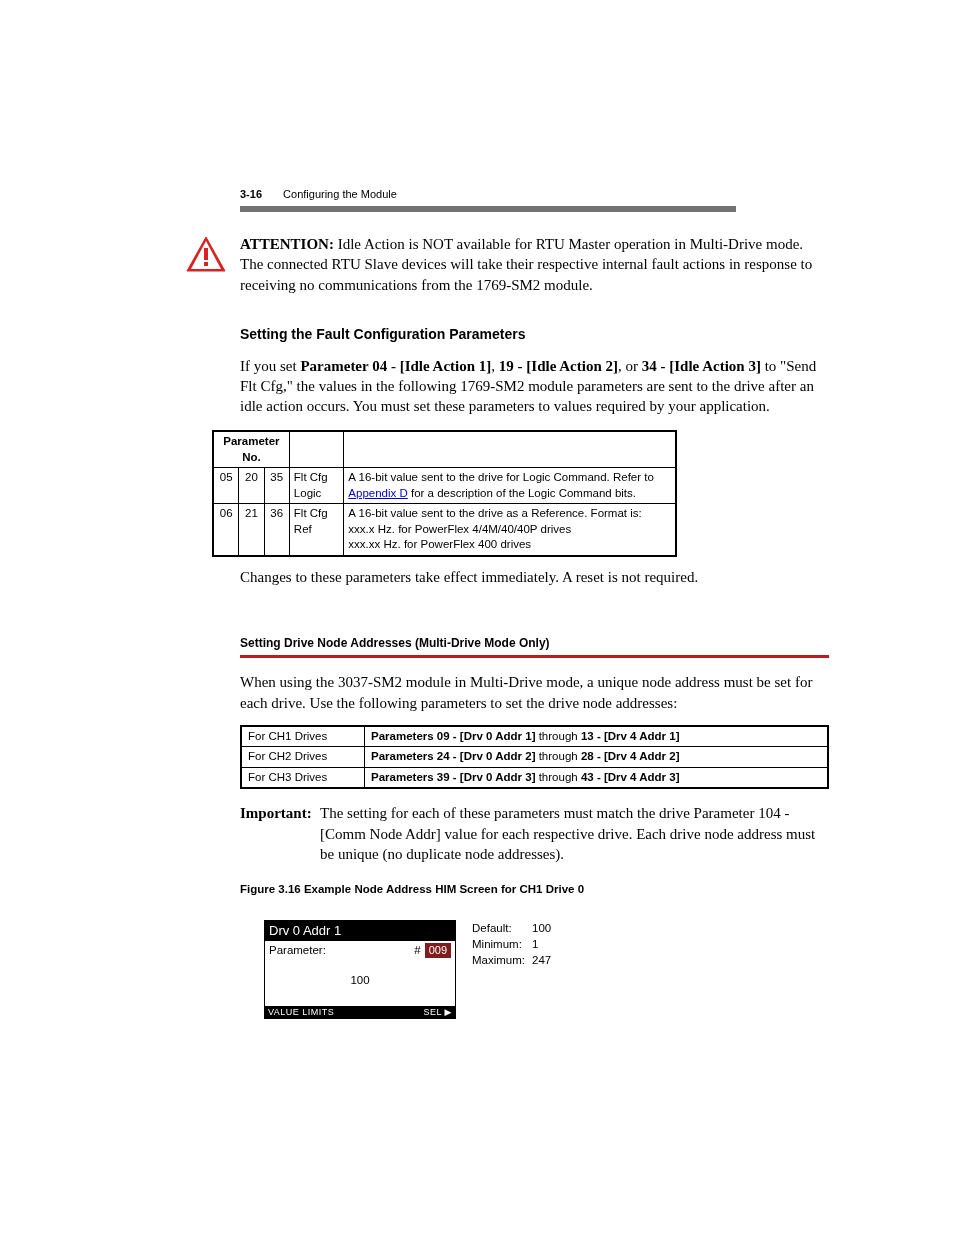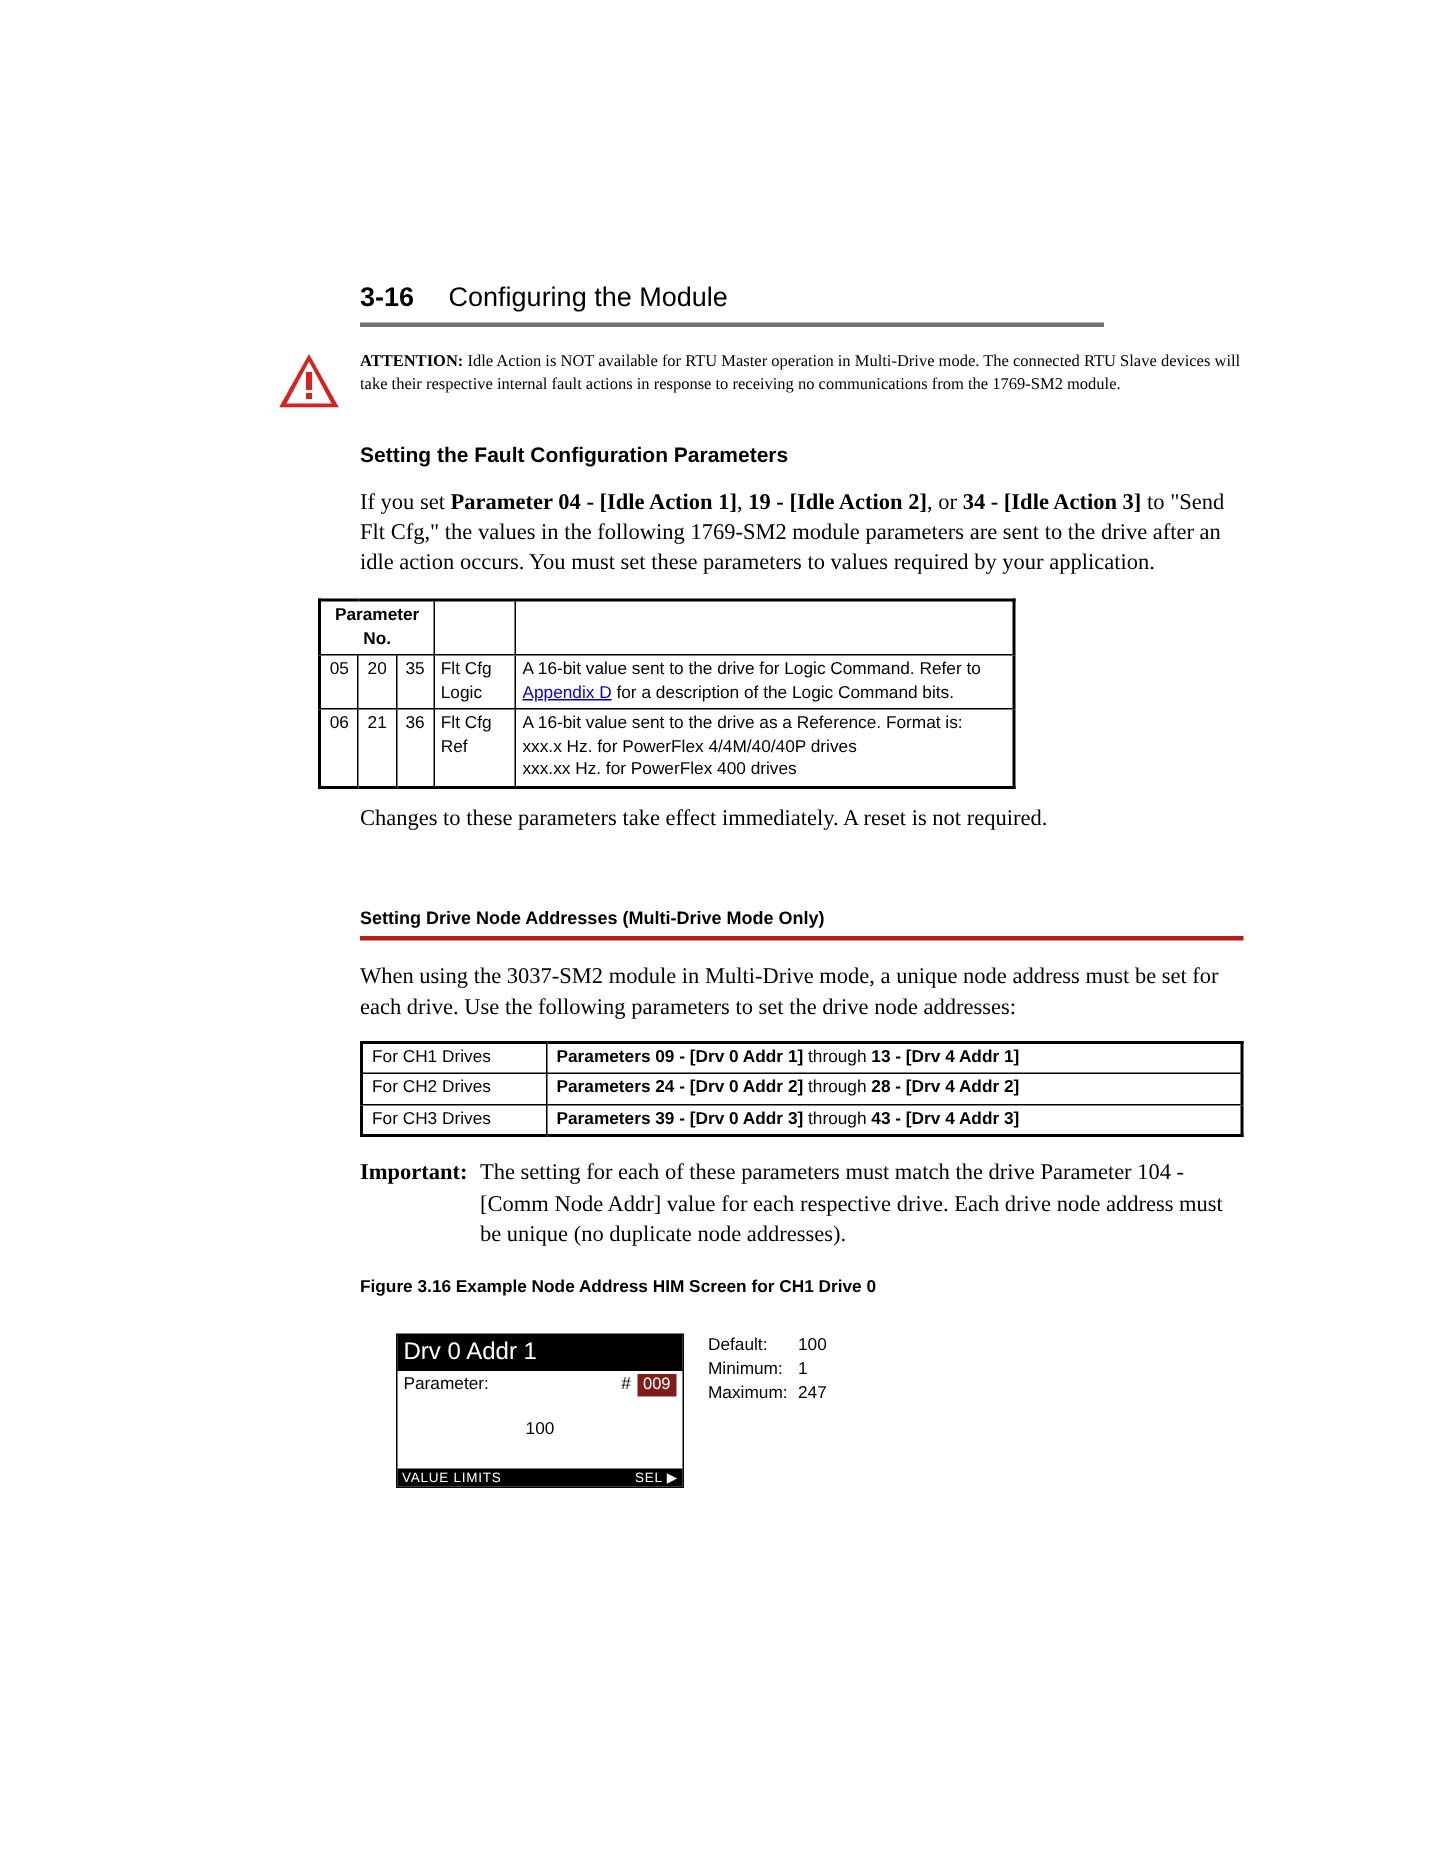--- a/index.html
+++ b/index.html
@@ -16,22 +16,22 @@
     padding: 180px 125px 0 240px;
     font-size: 15px;
     line-height: 1.35;
   }
   .header {
     position: absolute;
     top: 188px;
     left: 240px;
     right: 218px;
     font-family: Arial, Helvetica, sans-serif;
-    font-size: 18px;
-    border-bottom: 3px solid #737373;
+    font-size: 11px;
+    border-bottom: 6px solid #737373;
     padding-bottom: 6px;
   }
   .header .pagenum {
     font-weight: bold;
   }
   .header .chapter {
     margin-left: 18px;
   }
   .content {
     margin-top: 54px;
@@ -41,21 +41,21 @@
     margin-bottom: 26px;
   }
   .attention-icon {
     position: absolute;
     left: -54px;
     top: 2px;
     width: 40px;
     height: 36px;
   }
   .attention-text {
-    font-size: 11px;
+    font-size: 15px;
   }
   .sub-heading {
     font-family: Arial, Helvetica, sans-serif;
     font-weight: bold;
     font-size: 14px;
     margin: 30px 0 12px 0;
   }
   .body-para {
     margin: 0 0 12px 0;
   }
@@ -143,21 +143,21 @@
   }
   .him-screen {
     border: 1px solid #000;
     width: 190px;
     background: #fff;
   }
   .him-titlebar {
     background: #000;
     color: #fff;
     padding: 1px 4px;
-    font-size: 16px;
+    font-size: 13px;
     border-bottom: 1px solid #000;
   }
   .him-row1 {
     display: flex;
     align-items: baseline;
     padding: 2px 4px 8px 4px;
     gap: 4px;
   }
   .him-row1 .lbl { flex: 1; }
   .him-row1 .hash { }

